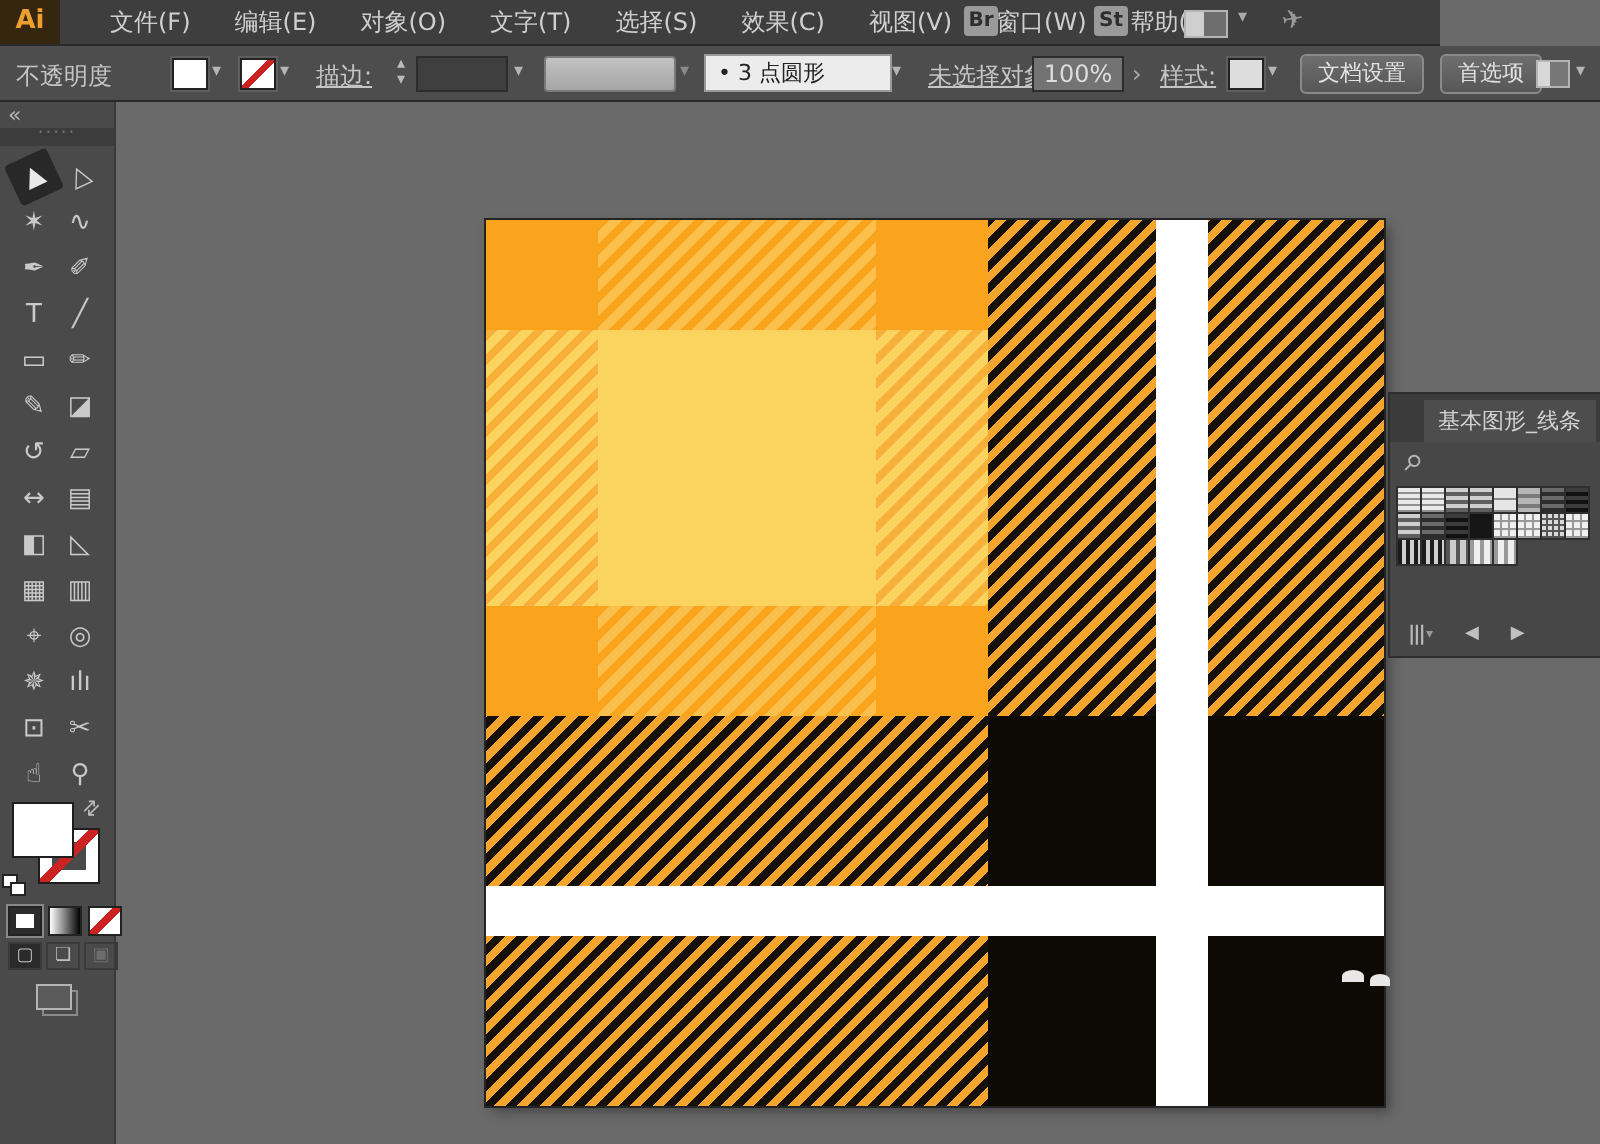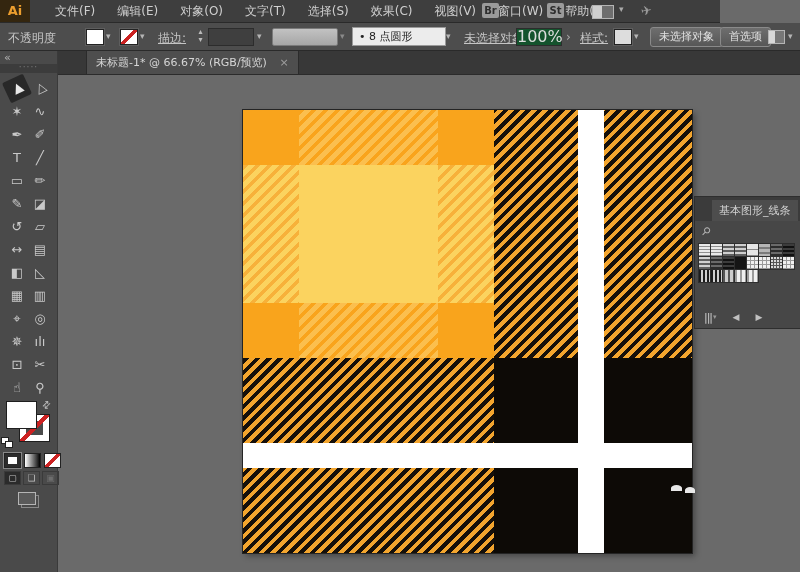--- a/index.html
+++ b/index.html
@@ -19,21 +19,21 @@
   #controlbar{position:absolute;left:0;top:23px;width:800px;height:27px;background:#4D4D4D;border-bottom:1px solid #2A2A2A;color:#C5C5C5;font-size:12px;}
   #controlbar .lbl{position:absolute;top:7px;}
   .u{text-decoration:underline;}
   .swatch{position:absolute;top:6px;width:16px;height:14px;background:#FFF;border:1px solid #222;box-shadow:0 0 0 1px #5e5e5e;}
   .none-slash{background:linear-gradient(135deg,#FFF 43%,#CC2222 43% 57%,#FFF 57%);}
   .chev{position:absolute;top:8px;font-size:9px;color:#B5B5B5;}
   .stepper{position:absolute;top:5px;width:9px;display:flex;flex-direction:column;align-items:center;line-height:8px;font-size:8px;color:#BBB;}
   .dd-dark{position:absolute;top:5px;height:16px;background:#3F3F3F;border:1px solid #2C2C2C;}
   .dd-grey{position:absolute;top:5px;height:16px;background:linear-gradient(#C2C2C2,#A6A6A6);border:1px solid #7A7A7A;border-radius:2px;}
   .dd-light{position:absolute;top:4px;height:17px;background:#ECECEC;border:1px solid #9A9A9A;color:#222;font-size:11px;line-height:17px;padding-left:6px;white-space:nowrap;}
-  .valbox{position:absolute;top:5px;height:16px;background:#14532d;border:1px solid #2C2C2C;color:#DDD;font-size:16px;text-align:center;line-height:16px;}
+  .valbox{position:absolute;top:5px;height:16px;background:#737373;border:1px solid #2C2C2C;color:#DDD;font-size:12px;text-align:center;line-height:16px;}
   .cb-btn{position:absolute;top:4px;height:18px;background:linear-gradient(#6E6E6E,#575757);border:1px solid #8A8A8A;border-radius:3px;color:#E2E2E2;font-size:11px;text-align:center;line-height:18px;padding:0 8px;}
   .ws-icon{position:absolute;left:768px;top:7px;width:15px;height:12px;border:1px solid #B5B5B5;background:linear-gradient(90deg,#D8D8D8 0 40%,#777 40%);}
   
   #tabbar{position:absolute;left:57px;top:51px;width:743px;height:23px;background:#383838;border-bottom:1px solid #2B2B2B;}
   .tab{position:absolute;left:29px;top:0;height:23px;background:#4E4E4E;border-right:1px solid #2B2B2B;border-left:1px solid #2B2B2B;color:#D6D6D6;font-size:11px;line-height:23px;padding:0 9px;white-space:nowrap;}
   .tab-close{margin-left:9px;color:#9E9E9E;font-size:11px;}
   
   #dock{position:absolute;left:0;top:51px;width:57px;height:521px;background:#4A4A4A;border-right:1px solid #3A3A3A;}
   .collapse{position:absolute;left:4px;top:0px;color:#B5B5B5;font-size:11px;}
   .grip{position:absolute;left:0;top:13px;width:57px;height:9px;background:#3C3C3C;color:#777;font-size:9px;line-height:7px;text-align:center;letter-spacing:1px;}
@@ -142,40 +142,34 @@
     <span class="chev" style="left:140px">▾</span>
     <span class="lbl u" style="left:158px">描边:</span>
     <span class="stepper" style="left:196px">
         <span>▴</span>
         <span>▾</span>
       </span>
     <span class="dd-dark" style="left:208px;width:44px"></span>
     <span class="chev" style="left:257px">▾</span>
     <span class="dd-grey" style="left:272px;width:64px"></span>
     <span class="chev" style="left:340px;color:#8A8A8A">▾</span>
-    <span class="dd-light" style="left:352px;width:86px"><span>•</span>&nbsp;<span>8 点圆形</span></span>
+    <span class="dd-light" style="left:352px;width:86px"><span>•</span>&nbsp;<span>3 点圆形</span></span>
     <span class="chev" style="left:446px">▾</span>
     <span class="lbl u" style="left:464px">未选择对象:</span>
     <span class="valbox" style="left:516px;width:44px">100%</span>
     <span class="lbl" style="left:566px;color:#AAA">›</span>
     <span class="lbl u" style="left:580px">样式:</span>
     <span class="swatch" style="left:614px;background:#DDD"></span>
     <span class="chev" style="left:634px">▾</span>
-    <span class="cb-btn" style="left:650px">未选择对象</span>
+    <span class="cb-btn" style="left:650px">文档设置</span>
     <span class="cb-btn" style="left:720px">首选项</span>
     <span class="ws-icon"></span>
     <span class="chev" style="left:788px">▾</span>
   </div>
 
-  <div id="tabbar">
-    <div class="tab">
-      <span>未标题-1* @ 66.67% (RGB/预览)</span>
-      <span class="tab-close">×</span>
-    </div>
-  </div>
 
   <div id="dock">
     <span class="collapse">«</span>
     <div class="grip">·····</div>
     <div id="tools">
         <span class="tool sel" style="transform: rotate(-115deg);">▶</span>
         <span class="tool" style="transform: rotate(-115deg);">▷</span>
         <span class="tool">✶</span>
         <span class="tool">∿</span>
         <span class="tool">✒</span>

